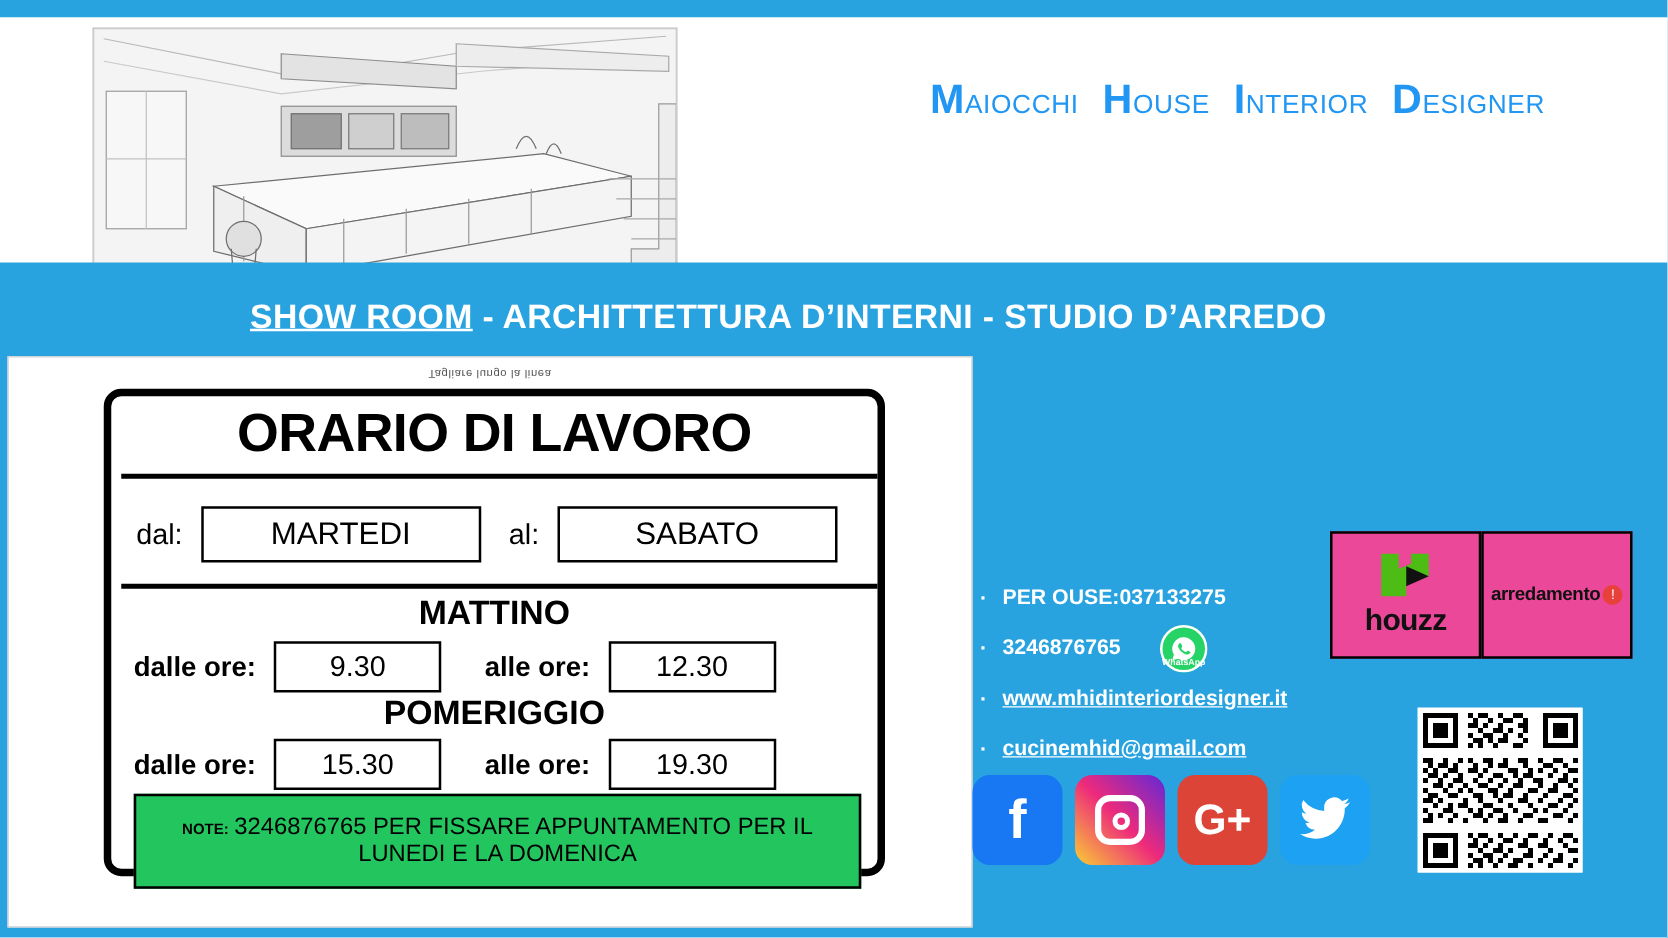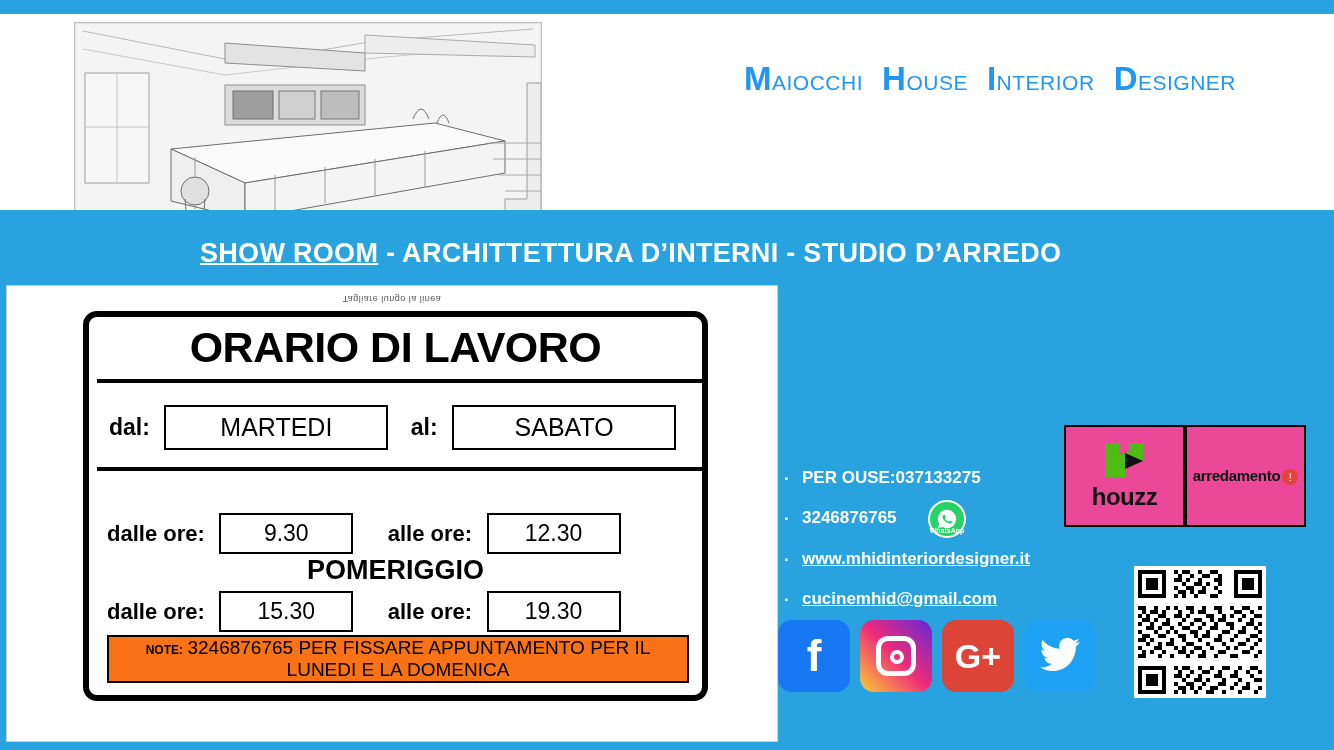--- a/index.html
+++ b/index.html
@@ -62,37 +62,37 @@
     position:absolute;left:76px;top:25px;width:625px;height:390px;
     border:6px solid #000;border-radius:14px;background:#fff;box-sizing:border-box;
   }
   .poster-title{
     position:absolute;left:0;top:6px;width:100%;text-align:center;
     font-size:43px;font-weight:bold;letter-spacing:-0.5px;color:#000;
     font-family:"Liberation Sans",sans-serif;
   }
   .rule{position:absolute;left:8px;width:605px;height:4px;background:#000;}
   .row-dal{position:absolute;left:20px;top:88px;width:590px;height:50px;}
-  .lbl{font-size:23px;font-weight:bold;color:#000;display:inline-block;vertical-align:middle;}
+  .lbl{font-size:23px;font-weight:normal;color:#000;display:inline-block;vertical-align:middle;}
   .boxval{
     display:inline-block;vertical-align:middle;border:2px solid #000;background:#fff;
     font-size:25px;color:#000;text-align:center;padding:6px 0;
   }
   .sec-title{
     position:absolute;left:0;width:100%;text-align:center;font-size:27px;font-weight:bold;color:#000;
   }
   .hours-row{position:absolute;left:18px;width:595px;height:46px;}
   .hours-row .lbl2{font-size:22px;font-weight:bold;color:#000;display:inline-block;vertical-align:middle;}
   .hours-row .hbox{
     display:inline-block;vertical-align:middle;border:2px solid #000;background:#fff;
     width:130px;text-align:center;font-size:23px;color:#000;padding:5px 0;
   }
   .note-box{
-    position:absolute;left:18px;top:288px;width:582px;border:2px solid #000;background:#f97316;
-    padding:0 8px;box-sizing:border-box;text-align:center;
+    position:absolute;left:18px;top:288px;width:582px;border:2px solid #000;background:#22c55e;
+    padding:14px 8px;box-sizing:border-box;text-align:center;
   }
   .note-box .nt{font-size:12px;font-weight:bold;color:#000;}
   .note-box .ntxt{font-size:19px;color:#000;line-height:1.15;}
 
   
   .right-head{
     position:absolute;left:780px;top:338px;width:430px;color:#fff;
     font-size:21px;font-weight:bold;line-height:1.25;letter-spacing:0.2px;
   }
   .info-list{position:absolute;left:780px;top:468px;width:440px;color:#fff;}
@@ -207,20 +207,21 @@
 
       <div class="row-dal">
         <span class="lbl">dal:</span>
         <span class="boxval" style="width:220px;margin-left:10px;">MARTEDI</span>
         <span class="lbl" style="margin-left:18px;">al:</span>
         <span class="boxval" style="width:220px;margin-left:10px;">SABATO</span>
       </div>
 
       <div class="rule" style="top:150px;"></div>
 
+      <div class="sec-title" style="top:158px;">MATTINO</div>
       <div class="hours-row" style="top:196px;">
         <span class="lbl2">dalle ore:</span>
         <span class="hbox" style="margin-left:10px;">9.30</span>
         <span class="lbl2" style="margin-left:30px;">alle ore:</span>
         <span class="hbox" style="margin-left:10px;">12.30</span>
       </div>
 
       <div class="sec-title" style="top:238px;">POMERIGGIO</div>
       <div class="hours-row" style="top:274px;">
         <span class="lbl2">dalle ore:</span>

